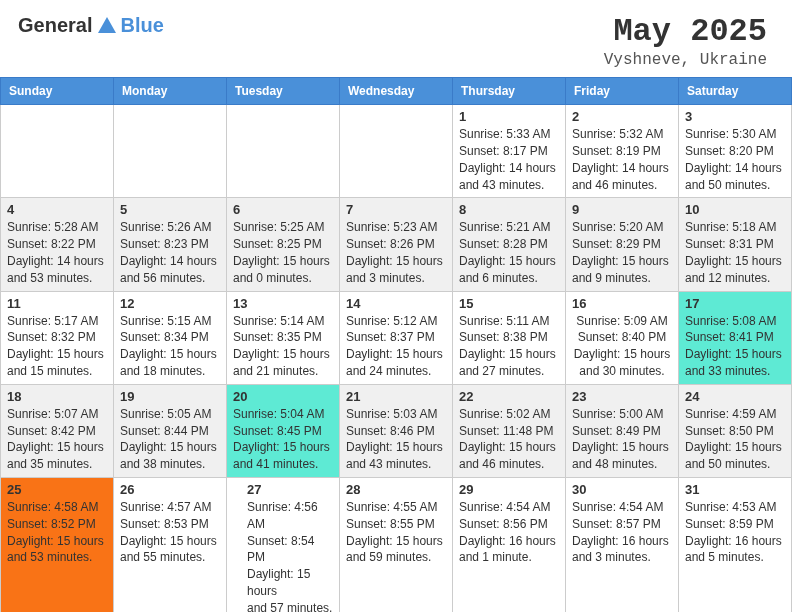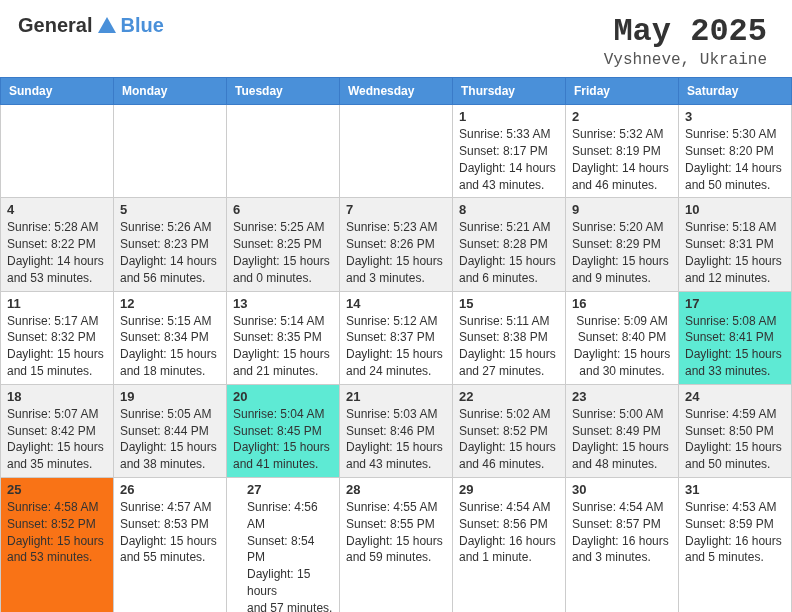--- a/index.html
+++ b/index.html
@@ -285,21 +285,21 @@
         <td style="background: rgb(240, 240, 240);">
           <span class="day-num">21</span>
           <div class="day-info" style="white-space: pre-line;">Sunrise: 5:03 AM
 Sunset: 8:46 PM
 Daylight: 15 hours
 and 43 minutes.</div>
         </td>
         <td style="background: rgb(240, 240, 240);">
           <span class="day-num">22</span>
           <div class="day-info" style="white-space: pre-line;">Sunrise: 5:02 AM
-Sunset: 8:52 PM
+Sunset: 11:48 PM
 Daylight: 15 hours
 and 46 minutes.</div>
         </td>
         <td style="background: rgb(240, 240, 240);">
           <span class="day-num">23</span>
           <div class="day-info" style="white-space: pre-line;">Sunrise: 5:00 AM
 Sunset: 8:49 PM
 Daylight: 15 hours
 and 48 minutes.</div>
         </td>

